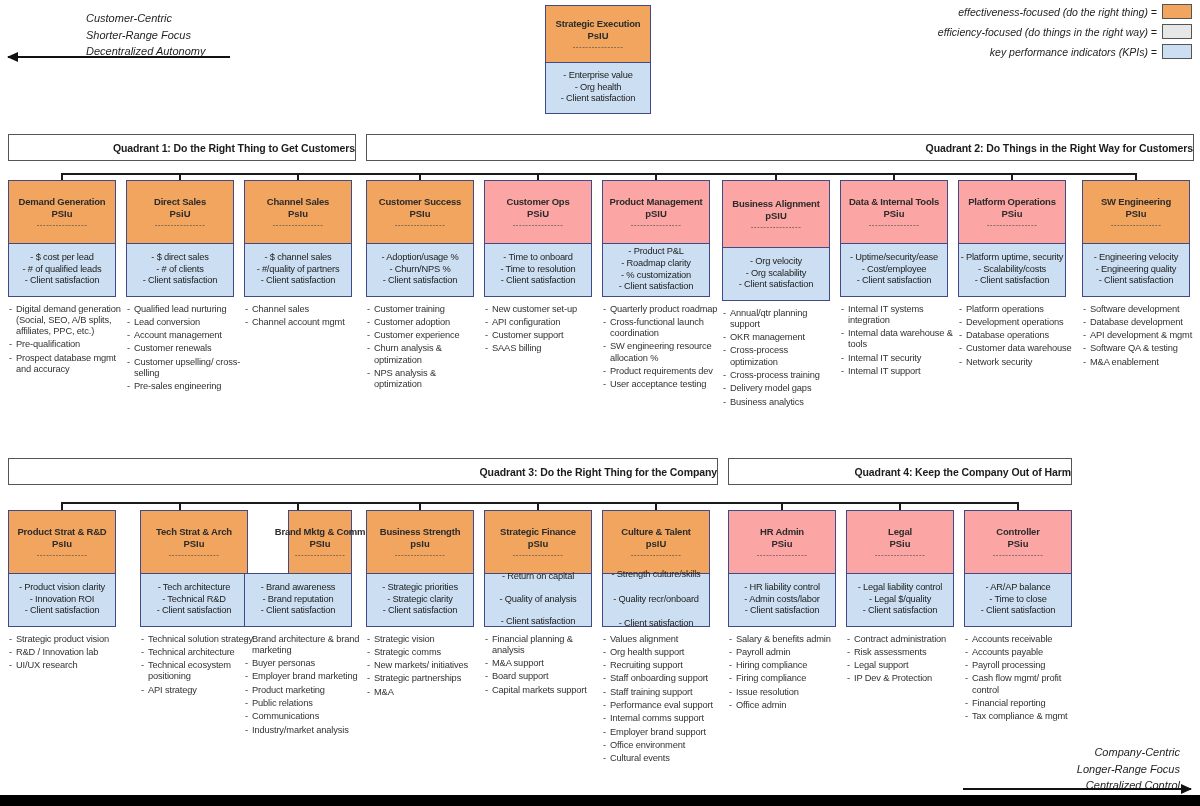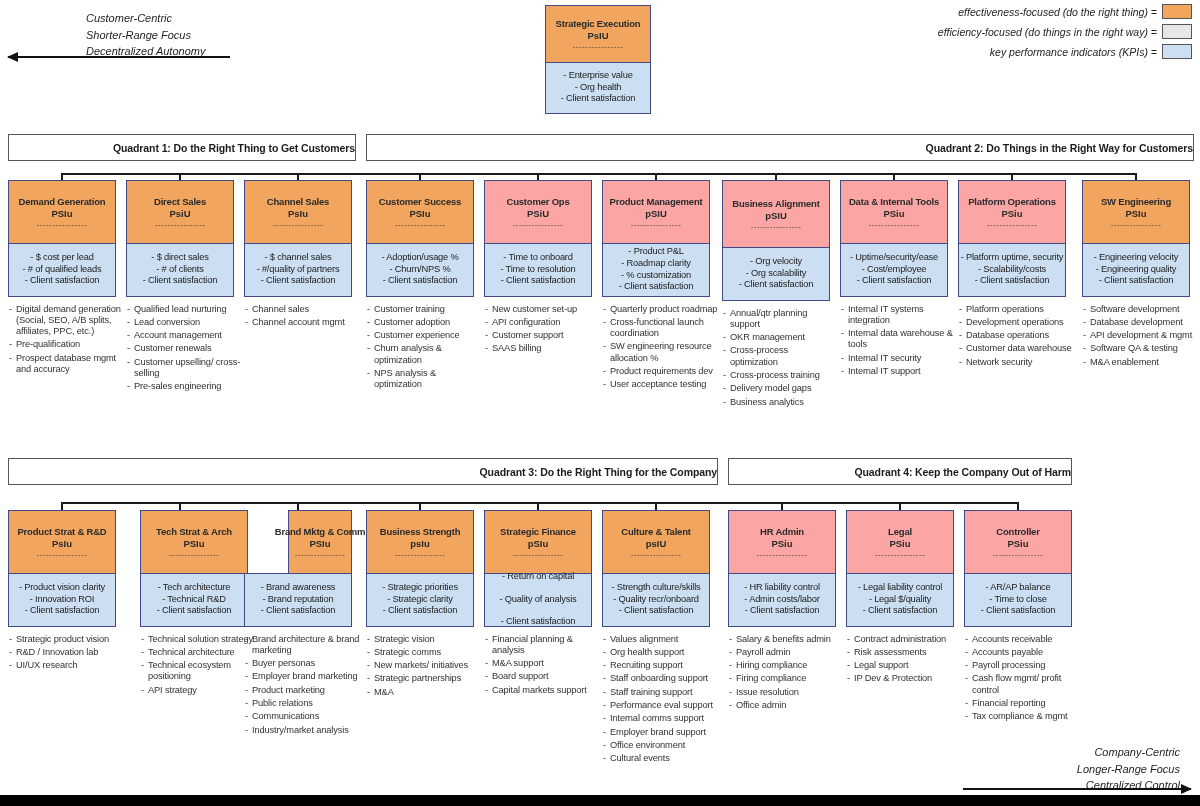--- a/index.html
+++ b/index.html
@@ -401,21 +401,21 @@
           <div class="bullet">Capital markets support</div>
         </div>
       </div>
       <div class="tick" style="left: 655px; top: 502px; height: 8px;"></div>
       <div class="col" style="left: 602px; top: 510px;">
         <div class="hdr orange" style="height: 64px;">
           <div class="t">Culture &amp; Talent</div>
           <div class="c">psIU</div>
           <div class="d">----------------</div>
         </div>
-        <div class="kpis" style="height: 54px;">
+        <div class="kpis" style="height: 54px; gap: 13px;">
           <div class="k">- Strength culture/skills</div>
           <div class="k">- Quality recr/onboard</div>
           <div class="k">- Client satisfaction</div>
         </div>
         <div class="bullets">
           <div class="bullet">Values alignment</div>
           <div class="bullet">Org health support</div>
           <div class="bullet">Recruiting support</div>
           <div class="bullet">Staff onboarding support</div>
           <div class="bullet">Staff training support</div>

